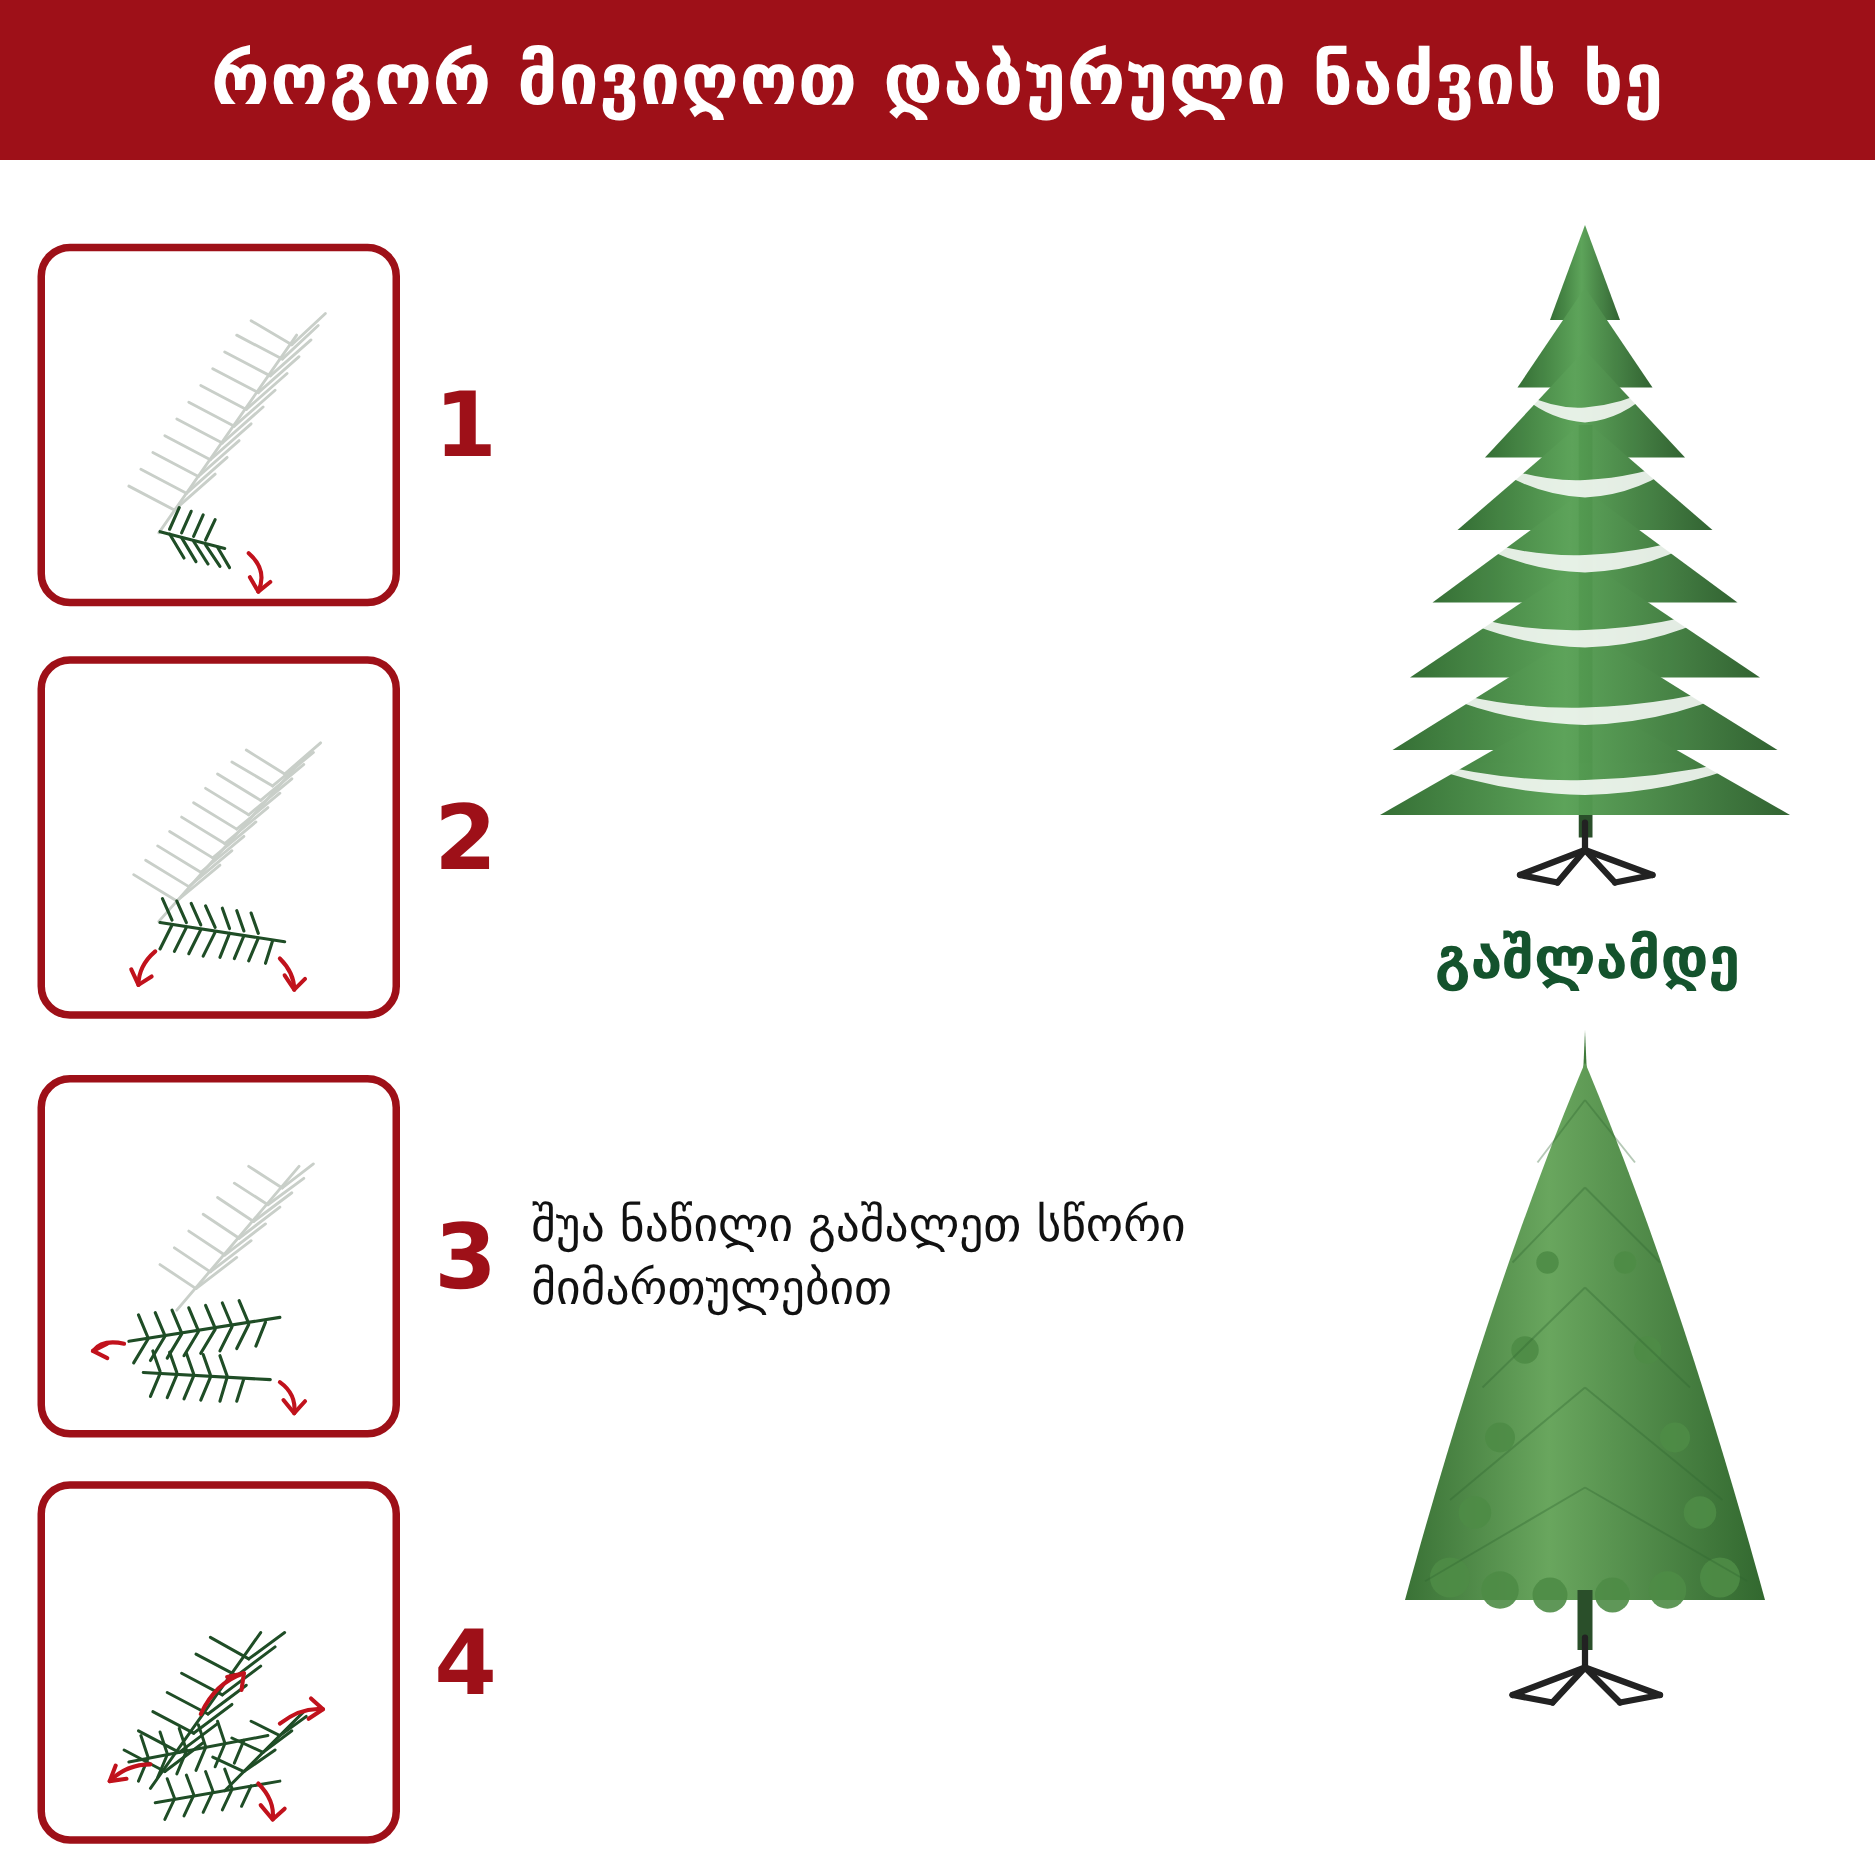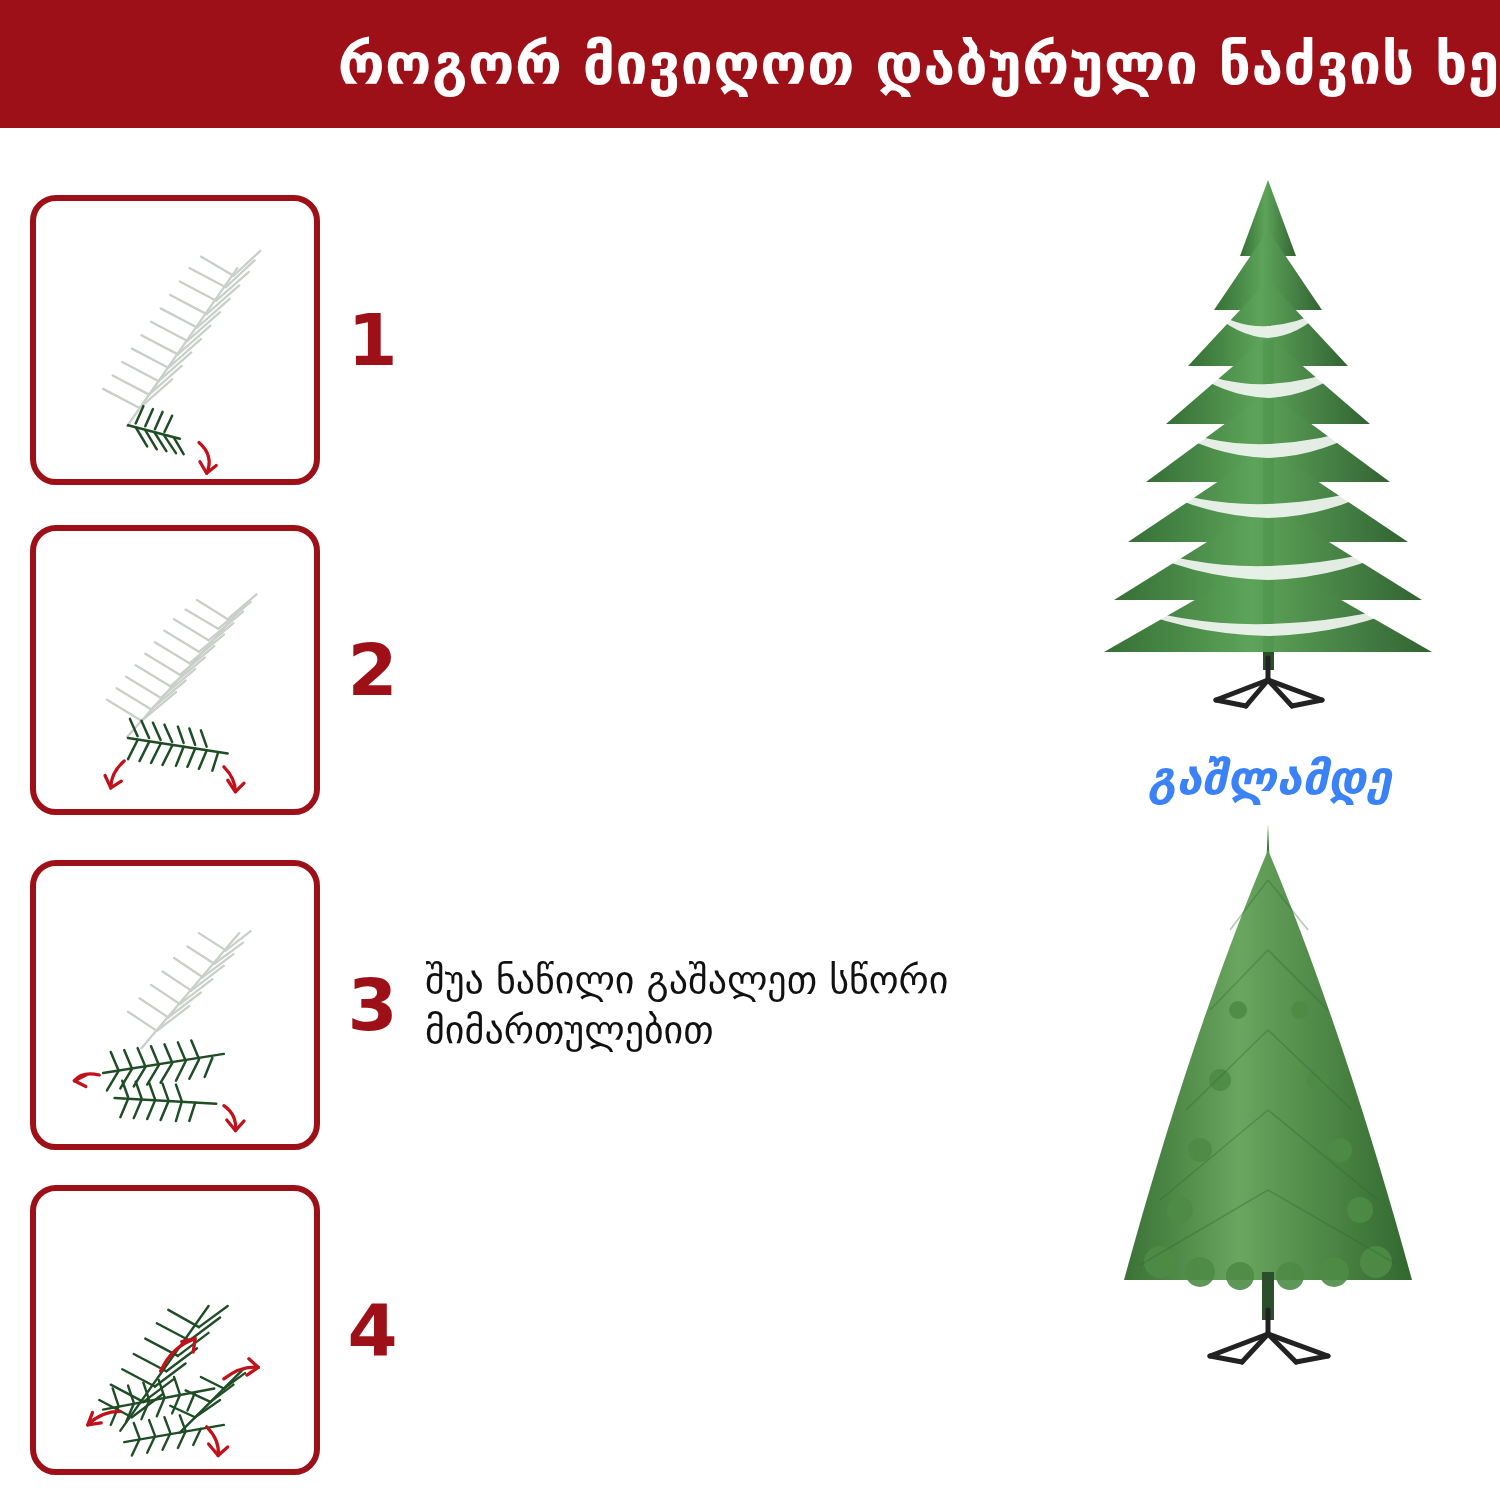--- a/index.html
+++ b/index.html
@@ -17,21 +17,21 @@
   }
 
   
   .header {
     position: absolute;
     left: 0; top: 0;
     width: 1500px; height: 128px;
     background: #9e1018;
     display: flex;
     align-items: center;
-    justify-content: flex-end;
+    justify-content: center;
   }
   .header-title {
     color: #ffffff;
     font-size: 57px;
     font-weight: bold;
     letter-spacing: 0.5px;
     white-space: nowrap;
     text-align: center;
     font-family: "DejaVu Sans", sans-serif;
   }
@@ -89,26 +89,25 @@
   
   .tree-block {
     position: absolute;
     width: 420px;
     text-align: center;
   }
   .tree-block.top    { left: 1060px; top: 160px; }
   .tree-block.bottom { left: 1060px; top: 810px; }
 
   .tree-caption {
-    color: #3b82f6;
+    color: #14532d;
     font-size: 46px;
     font-weight: bold;
-    margin-top: 16px;
+    margin-top: 4px;
     font-family: "DejaVu Sans", sans-serif;
-    font-style: italic;
   }
   .tree-art { width: 420px; height: 575px; display: block; }
   .tree-art.b { height: 600px; }
 </style>
 </head>
 <body>
 
 <div id="page">
 
   <div class="header">

